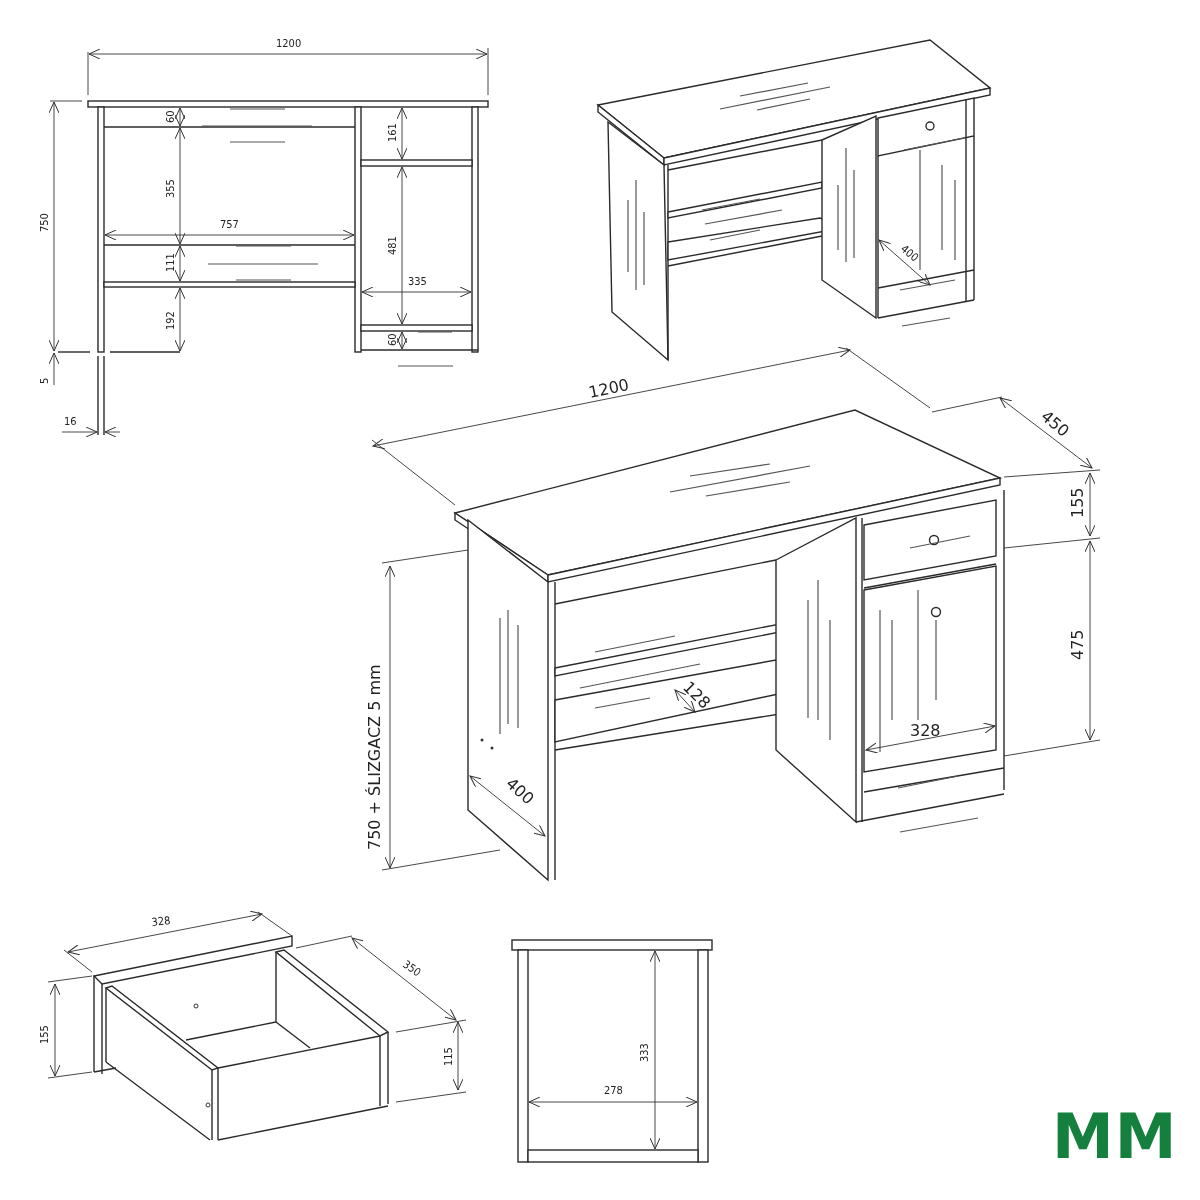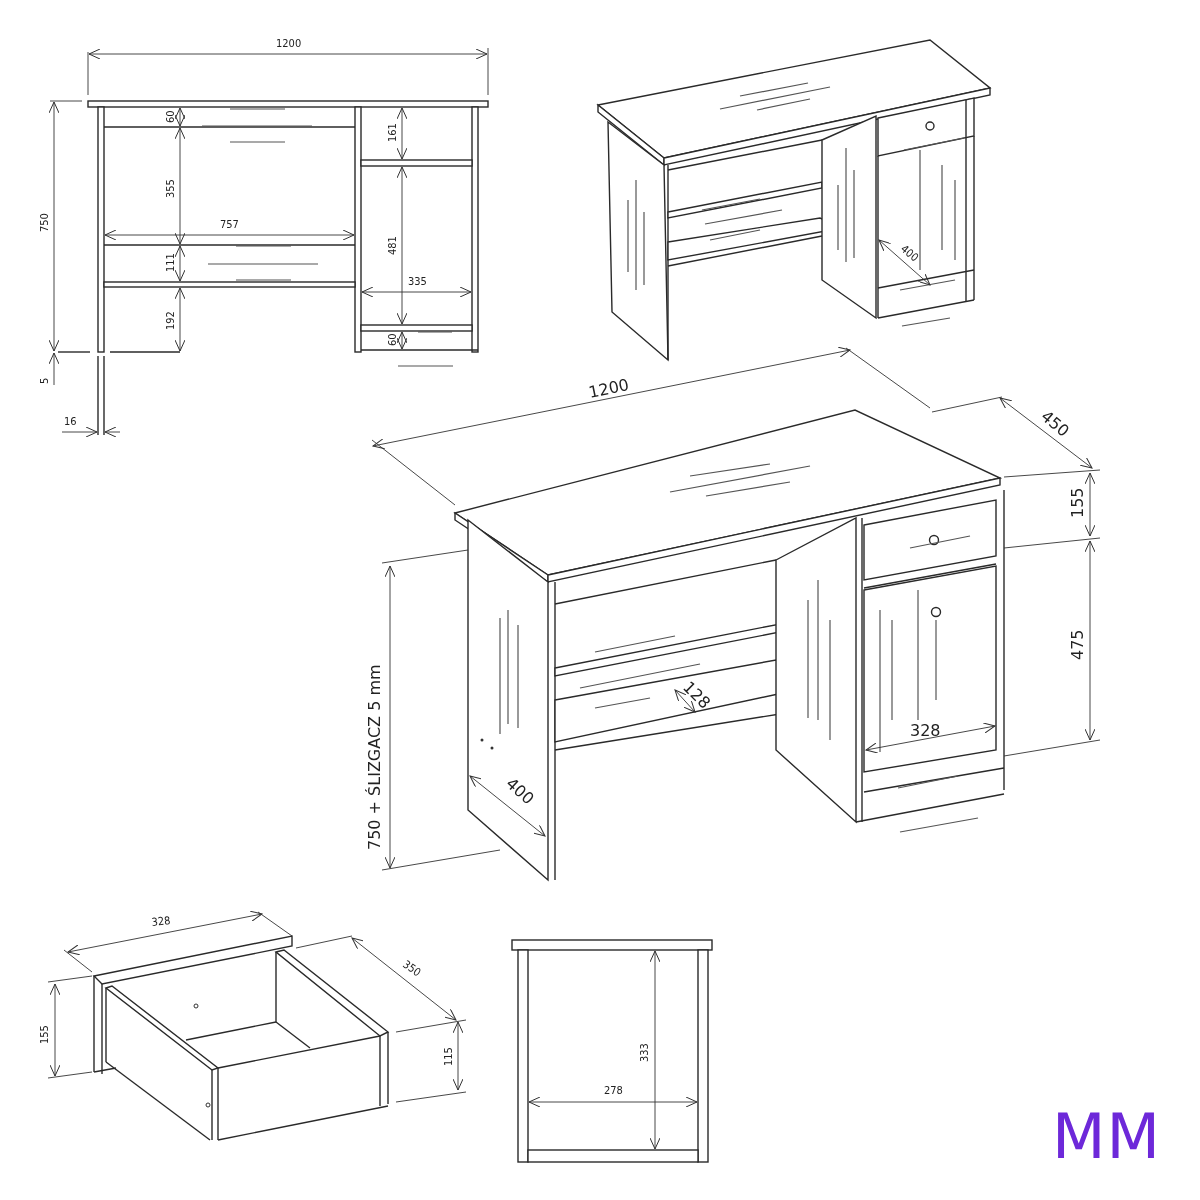--- a/index.html
+++ b/index.html
@@ -5,21 +5,21 @@
   html, body { margin: 0; padding: 0; background: #ffffff; }
   body { width: 1200px; height: 1200px; position: relative; overflow: hidden; font-family: "DejaVu Sans", sans-serif; }
   svg.main { position: absolute; left: 0; top: 0; }
   .ln { stroke: #2a2a2a; stroke-width: 1.4; fill: none; }
   .thin { stroke: #333; stroke-width: 1; fill: none; }
   .grain { stroke: #555; stroke-width: 1.2; fill: none; }
   .dim { stroke: #333; stroke-width: 0.9; fill: none; }
   .panel { stroke: #2a2a2a; stroke-width: 1.4; fill: #ffffff; }
   .dimtxt { font-family: "DejaVu Sans Condensed", "DejaVu Sans", sans-serif; fill: #222; font-size: 11px; }
   .dimtxt-lg { font-family: "DejaVu Sans", sans-serif; fill: #222; font-size: 16px; }
-  .logo { position: absolute; left: 1052px; top: 1100px; font-family: "DejaVu Sans", sans-serif; font-size: 62px; color: #6d28d9; letter-spacing: 1px; font-weight: normal; text-align: right; }
+  .logo { position: absolute; left: 1052px; top: 1100px; font-family: "DejaVu Sans", sans-serif; font-size: 62px; color: #15803d; letter-spacing: 1px; font-weight: bold; text-align: right; }
 </style>
 </head>
 <body>
 
 <svg class="main" width="1200" height="1200" viewBox="0 0 1200 1200" xmlns="http://www.w3.org/2000/svg">
   <defs>
     <marker id="arr" viewBox="0 0 12 10" refX="11" refY="5" markerWidth="12" markerHeight="10" orient="auto-start-reverse" markerUnits="userSpaceOnUse">
       <path d="M0,0 L11,5 L0,10" fill="none" stroke="#333" stroke-width="1"></path>
     </marker>
   </defs>

